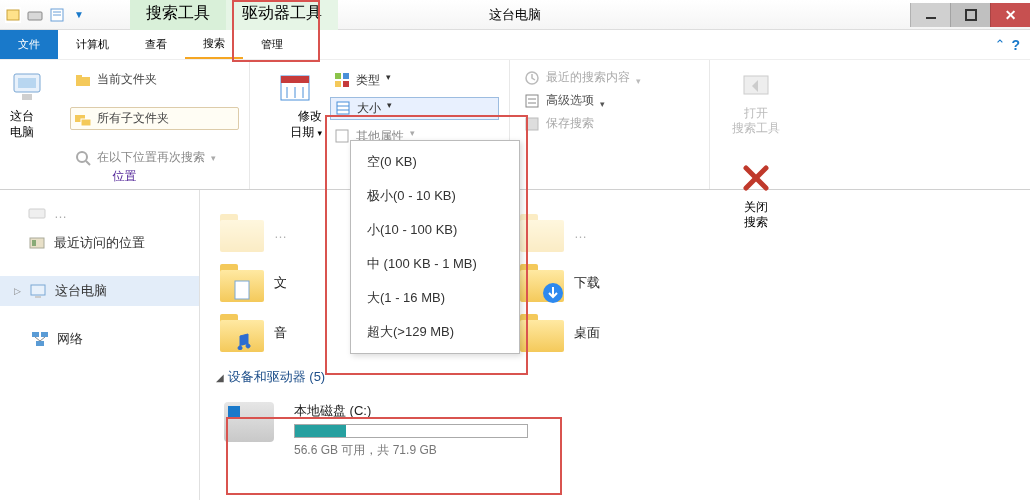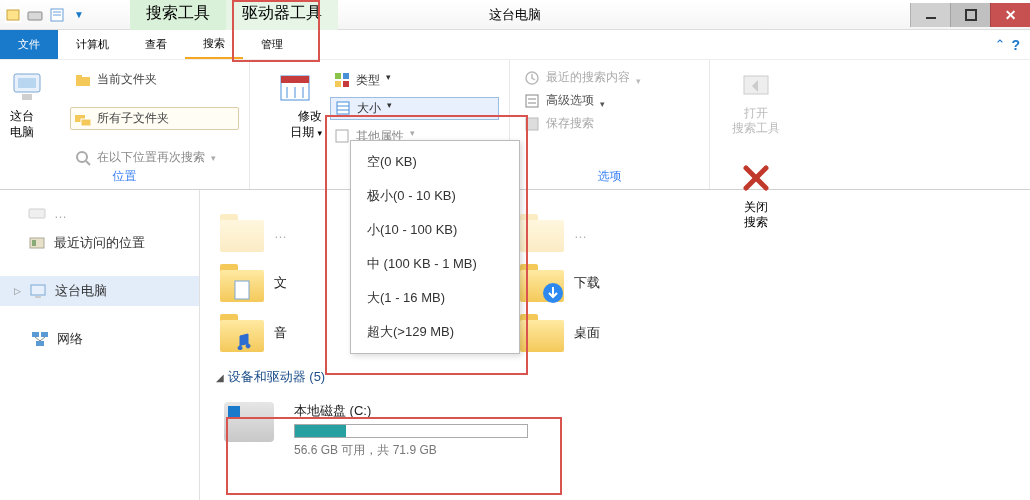--- a/index.html
+++ b/index.html
@@ -20,21 +20,21 @@
     .win-close { background: #c75050; color: #fff; font-weight: bold; font-size: 14px; }
 
     .menubar { height: 30px; background: #fff; display: flex; align-items: stretch; border-bottom: 1px solid #eee; position: relative; }
     .menu-item { padding: 0 18px; display: flex; align-items: center; font-size: 11px; cursor: pointer; }
     .menu-item.file { background: #1979ca; color: #fff; }
     .menu-item.active { border-bottom: 2px solid #f5a623; }
     .menubar-right { margin-left: auto; display: flex; align-items: center; gap: 6px; padding-right: 10px; color: #1979ca; }
 
     .ribbon { height: 130px; background: #fff; border-bottom: 1px solid #d0d0d0; display: flex; position: relative; }
     .ribbon-group { padding: 4px 10px 0 10px; border-right: 1px solid #e8e8e8; display: flex; flex-direction: column; position: relative; }
-    .ribbon-group-label { text-align: center; font-size: 12px; color: #3b82f6; position: absolute; bottom: 4px; left: 0; right: 0; }
+    .ribbon-group-label { text-align: center; font-size: 12px; color: #4c1d95; position: absolute; bottom: 4px; left: 0; right: 0; }
 
     .location-group { width: 250px; display: flex; flex-direction: row; }
     .thispc-col { width: 60px; display: flex; flex-direction: column; align-items: flex-start; padding-top: 6px; }
     .thispc-col .big-icon { width: 34px; height: 34px; }
     .thispc-col .lbl { font-size: 12px; line-height: 16px; margin-top: 4px; text-align: center; }
     .loc-right { flex: 1; padding-top: 4px; display: flex; flex-direction: column; gap: 16px; }
     .loc-row { display: flex; align-items: center; gap: 6px; padding: 2px 4px; font-size: 12px; color: #444; border: 1px solid transparent; border-radius: 2px; }
     .loc-row.highlight { border: 1px solid #dca; background: #fffdf4; }
 
     .refine-group { width: 260px; padding-left: 18px; }
@@ -251,21 +251,20 @@
         </svg>
       <span>高级选项</span>
       <span style="font-size:9px">▾</span>
     </div>
     <div class="opt-row disabled">
       <svg width="16" height="16">
           <rect x="2" y="2" width="12" height="12" fill="#ddd" stroke="#bbb"></rect>
         </svg>
       <span>保存搜索</span>
     </div>
-    <div class="ribbon-group-label">选项</div>
   </div>
 
   <div class="ribbon-group end-group">
     <div class="end-btn disabled">
       <div class="icon">
           <svg width="36" height="36">
             <rect x="6" y="10" width="24" height="18" fill="#eee" stroke="#ccc"></rect>
             <path d="M14 20 L20 14 L20 26 Z" fill="#ccc"></path>
           </svg>
         </div>

